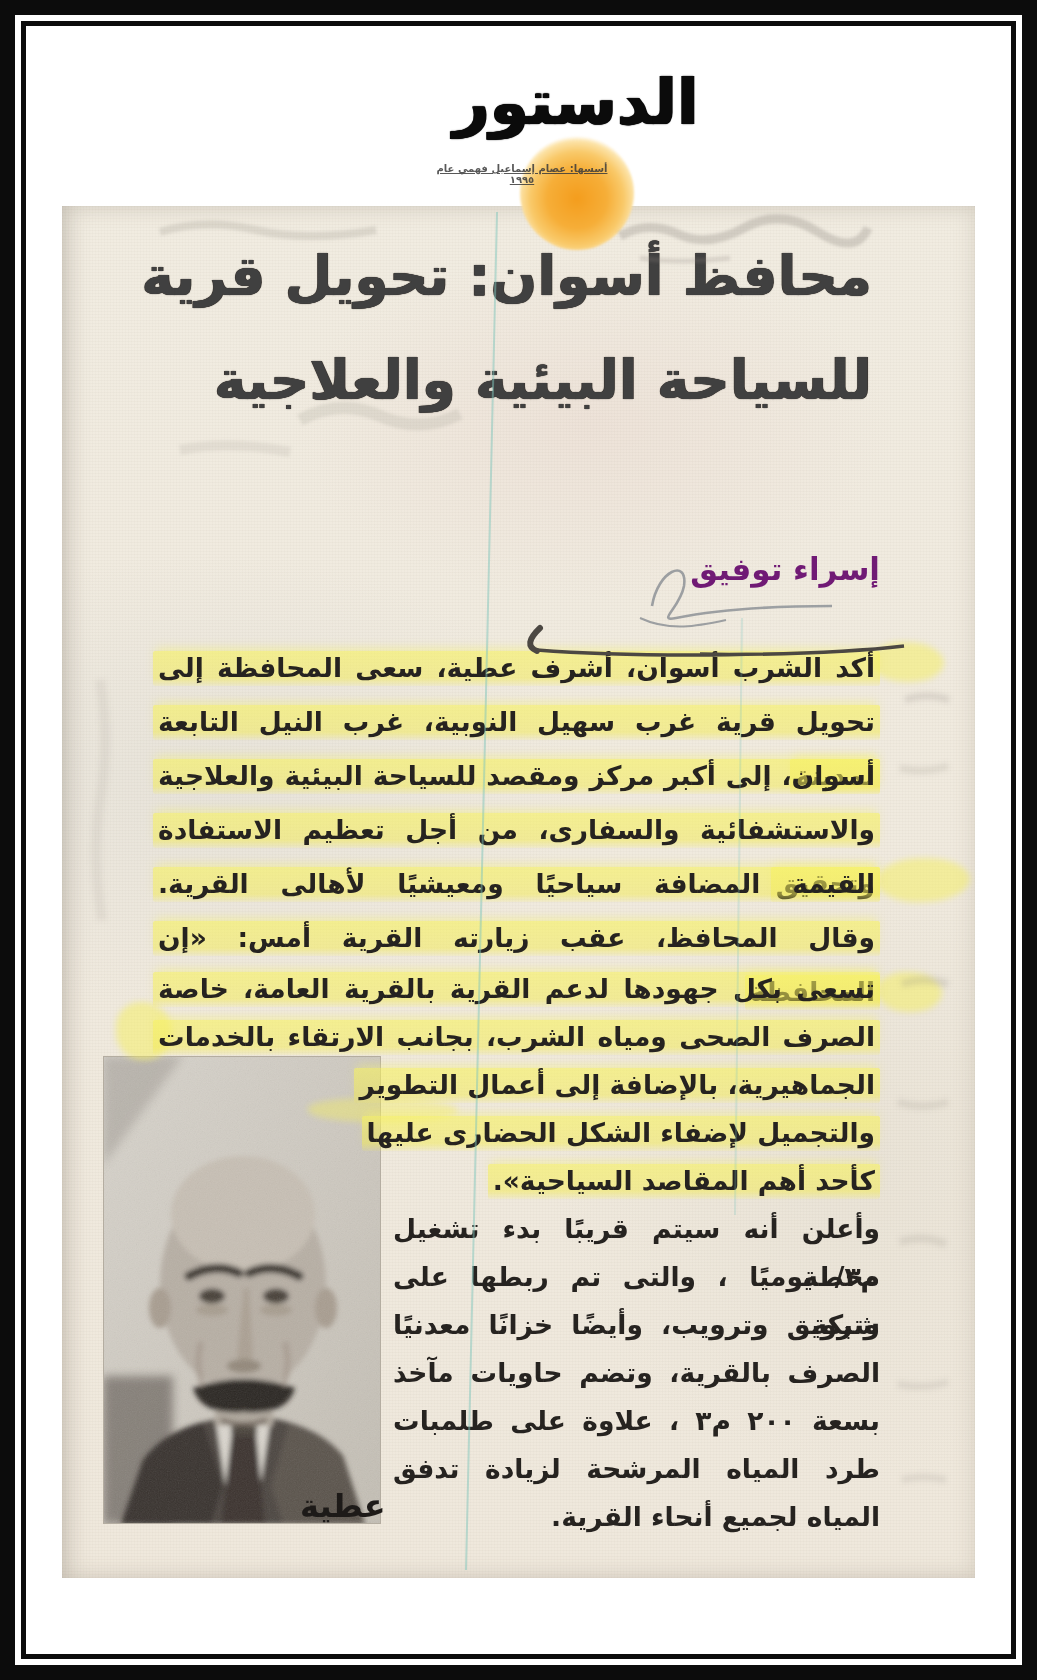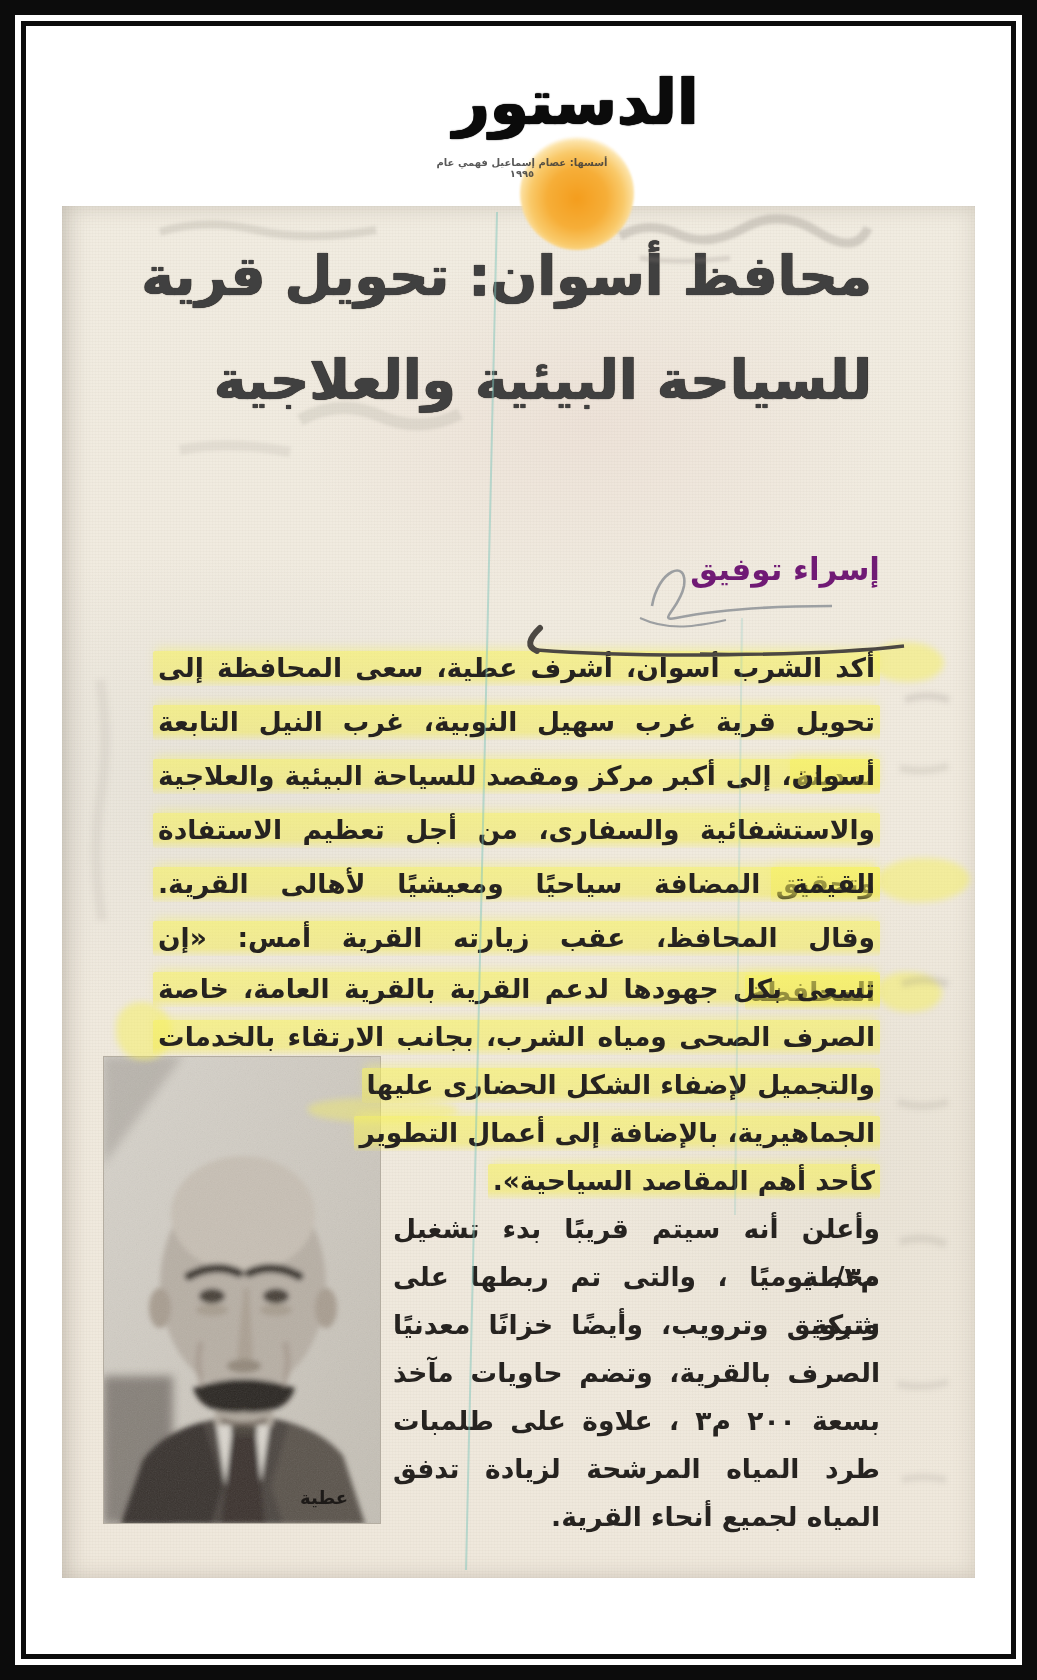--- a/index.html
+++ b/index.html
@@ -9,22 +9,22 @@
   .outer-frame{position:absolute;inset:0;border:15px solid #0c0c0c;pointer-events:none;z-index:20;}
   .inner-frame{position:absolute;inset:21px;border:5px solid #0c0c0c;pointer-events:none;z-index:20;}
   
   .masthead{position:absolute;top:60px;left:0;width:100%;height:140px;z-index:2;}
   .sun{position:absolute;left:520px;top:76px;width:114px;height:114px;border-radius:50%;
        background:radial-gradient(circle at 50% 55%, #f49d1d 0%, #f6ae38 35%, #f9c969 55%, #fce3a8 68%, rgba(252,231,176,0) 74%);
        filter:blur(1px);z-index:1;}
   .logo-text{position:absolute;left:576px;top:8px;transform:translateX(-50%);
        font-size:63px;font-weight:bold;color:#0b0b0b;line-height:1.1;white-space:nowrap;
        text-shadow:0 0 1.5px #0b0b0b,1px 0 #0b0b0b,-1px 0 #0b0b0b;z-index:2;direction:rtl;}
-  .founder-line{position:absolute;left:432px;top:97px;width:180px;text-align:center;
-       font-size:10px;font-weight:bold;color:#3b3b3b;direction:rtl;z-index:3;opacity:.85;}
+  .founder-line{position:absolute;left:432px;top:103px;width:180px;text-align:center;
+       font-size:10px;font-weight:bold;color:#3b3b3b;direction:rtl;z-index:3;opacity:.85;text-decoration:underline;}
   
   .clipping{position:absolute;left:62px;top:206px;width:913px;height:1372px;z-index:0;
        background:
          radial-gradient(430px 250px at 58% 16%, rgba(231,211,203,.38), transparent 70%),
          radial-gradient(520px 320px at 16% 42%, rgba(210,210,206,.30), transparent 72%),
          radial-gradient(420px 420px at 88% 70%, rgba(222,216,202,.35), transparent 75%),
          linear-gradient(#f1ece1,#efe8dc);
        box-shadow:inset 0 0 22px rgba(120,108,92,.20), inset 14px 0 26px -12px rgba(110,105,100,.25);}
   .clipping::after{content:'';position:absolute;inset:0;pointer-events:none;
        background-image:repeating-linear-gradient(0deg, rgba(110,100,80,.03) 0 1px, transparent 1px 3px),
@@ -46,21 +46,21 @@
   .bl.n{width:487px;margin-left:auto;}
   .mk{background:linear-gradient(180deg, rgba(247,242,97,.62) 0%, rgba(243,235,85,.52) 78%, rgba(243,235,85,.12) 100%);
       box-shadow:0 -6px 9px -3px rgba(247,242,97,.40);border-radius:2px;padding:1px 5px 3px;
       -webkit-box-decoration-break:clone;box-decoration-break:clone;}
   
   .blob{position:absolute;background:rgba(246,240,92,.5);border-radius:45% 55% 50% 50%;
         filter:blur(3px);z-index:2;}
   
   .photo{position:absolute;left:103px;top:1056px;width:278px;height:468px;z-index:1;}
   .photo-caption{position:absolute;left:300px;top:1487px;z-index:6;direction:rtl;
-       font-size:18px;font-weight:bold;color:#1d1a18;}
+       font-size:32px;font-weight:bold;color:#1d1a18;}
   
   .overlay-svg{position:absolute;left:0;top:0;z-index:7;pointer-events:none;}
 </style>
 </head>
 <body>
 
 <div class="page">
 
   <div class="clipping"></div>
 
@@ -79,22 +79,22 @@
 
   <div class="body-col">
       <div class="bl tall j"><span class="mk">أكد الشرب أسوان، أشرف عطية، سعى المحافظة إلى</span></div>
       <div class="bl tall j"><span class="mk">تحويل قرية غرب سهيل النوبية، غرب النيل التابعة لمدينة</span></div>
       <div class="bl tall j"><span class="mk">أسوان، إلى أكبر مركز ومقصد للسياحة البيئية والعلاجية</span></div>
       <div class="bl tall j"><span class="mk">والاستشفائية والسفارى، من أجل تعظيم الاستفادة وتحقيق</span></div>
       <div class="bl tall j"><span class="mk">القيمة المضافة سياحيًا ومعيشيًا لأهالى القرية.</span></div>
       <div class="bl tall j"><span class="mk">وقال المحافظ، عقب زيارته القرية أمس: «إن المحافظة</span></div>
       <div class="bl j"><span class="mk">تسعى بكل جهودها لدعم القرية بالقرية العامة، خاصة</span></div>
       <div class="bl j"><span class="mk">الصرف الصحى ومياه الشرب، بجانب الارتقاء بالخدمات</span></div>
+      <div class="bl"><span class="mk">الجماهيرية، بالإضافة إلى أعمال التطوير</span></div>
       <div class="bl"><span class="mk">والتجميل لإضفاء الشكل الحضارى عليها</span></div>
-      <div class="bl"><span class="mk">الجماهيرية، بالإضافة إلى أعمال التطوير</span></div>
       <div class="bl"><span class="mk">كأحد أهم المقاصد السياحية».</span></div>
       <div class="bl n j"><span>وأعلن أنه سيتم قريبًا بدء تشغيل محطة</span></div>
       <div class="bl n j"><span>م٣/ يوميًا ، والتى تم ربطها على شبكة</span></div>
       <div class="bl n j"><span>وترويق وترويب، وأيضًا  خزانًا معدنيًا</span></div>
       <div class="bl n j"><span>الصرف بالقرية، وتضم حاويات مآخذ</span></div>
       <div class="bl n j"><span>بسعة ٢٠٠ م٣ ، علاوة على طلمبات</span></div>
       <div class="bl n j"><span>طرد المياه المرشحة لزيادة تدفق</span></div>
       <div class="bl n"><span>المياه لجميع أنحاء القرية.</span></div>
     </div>
 

